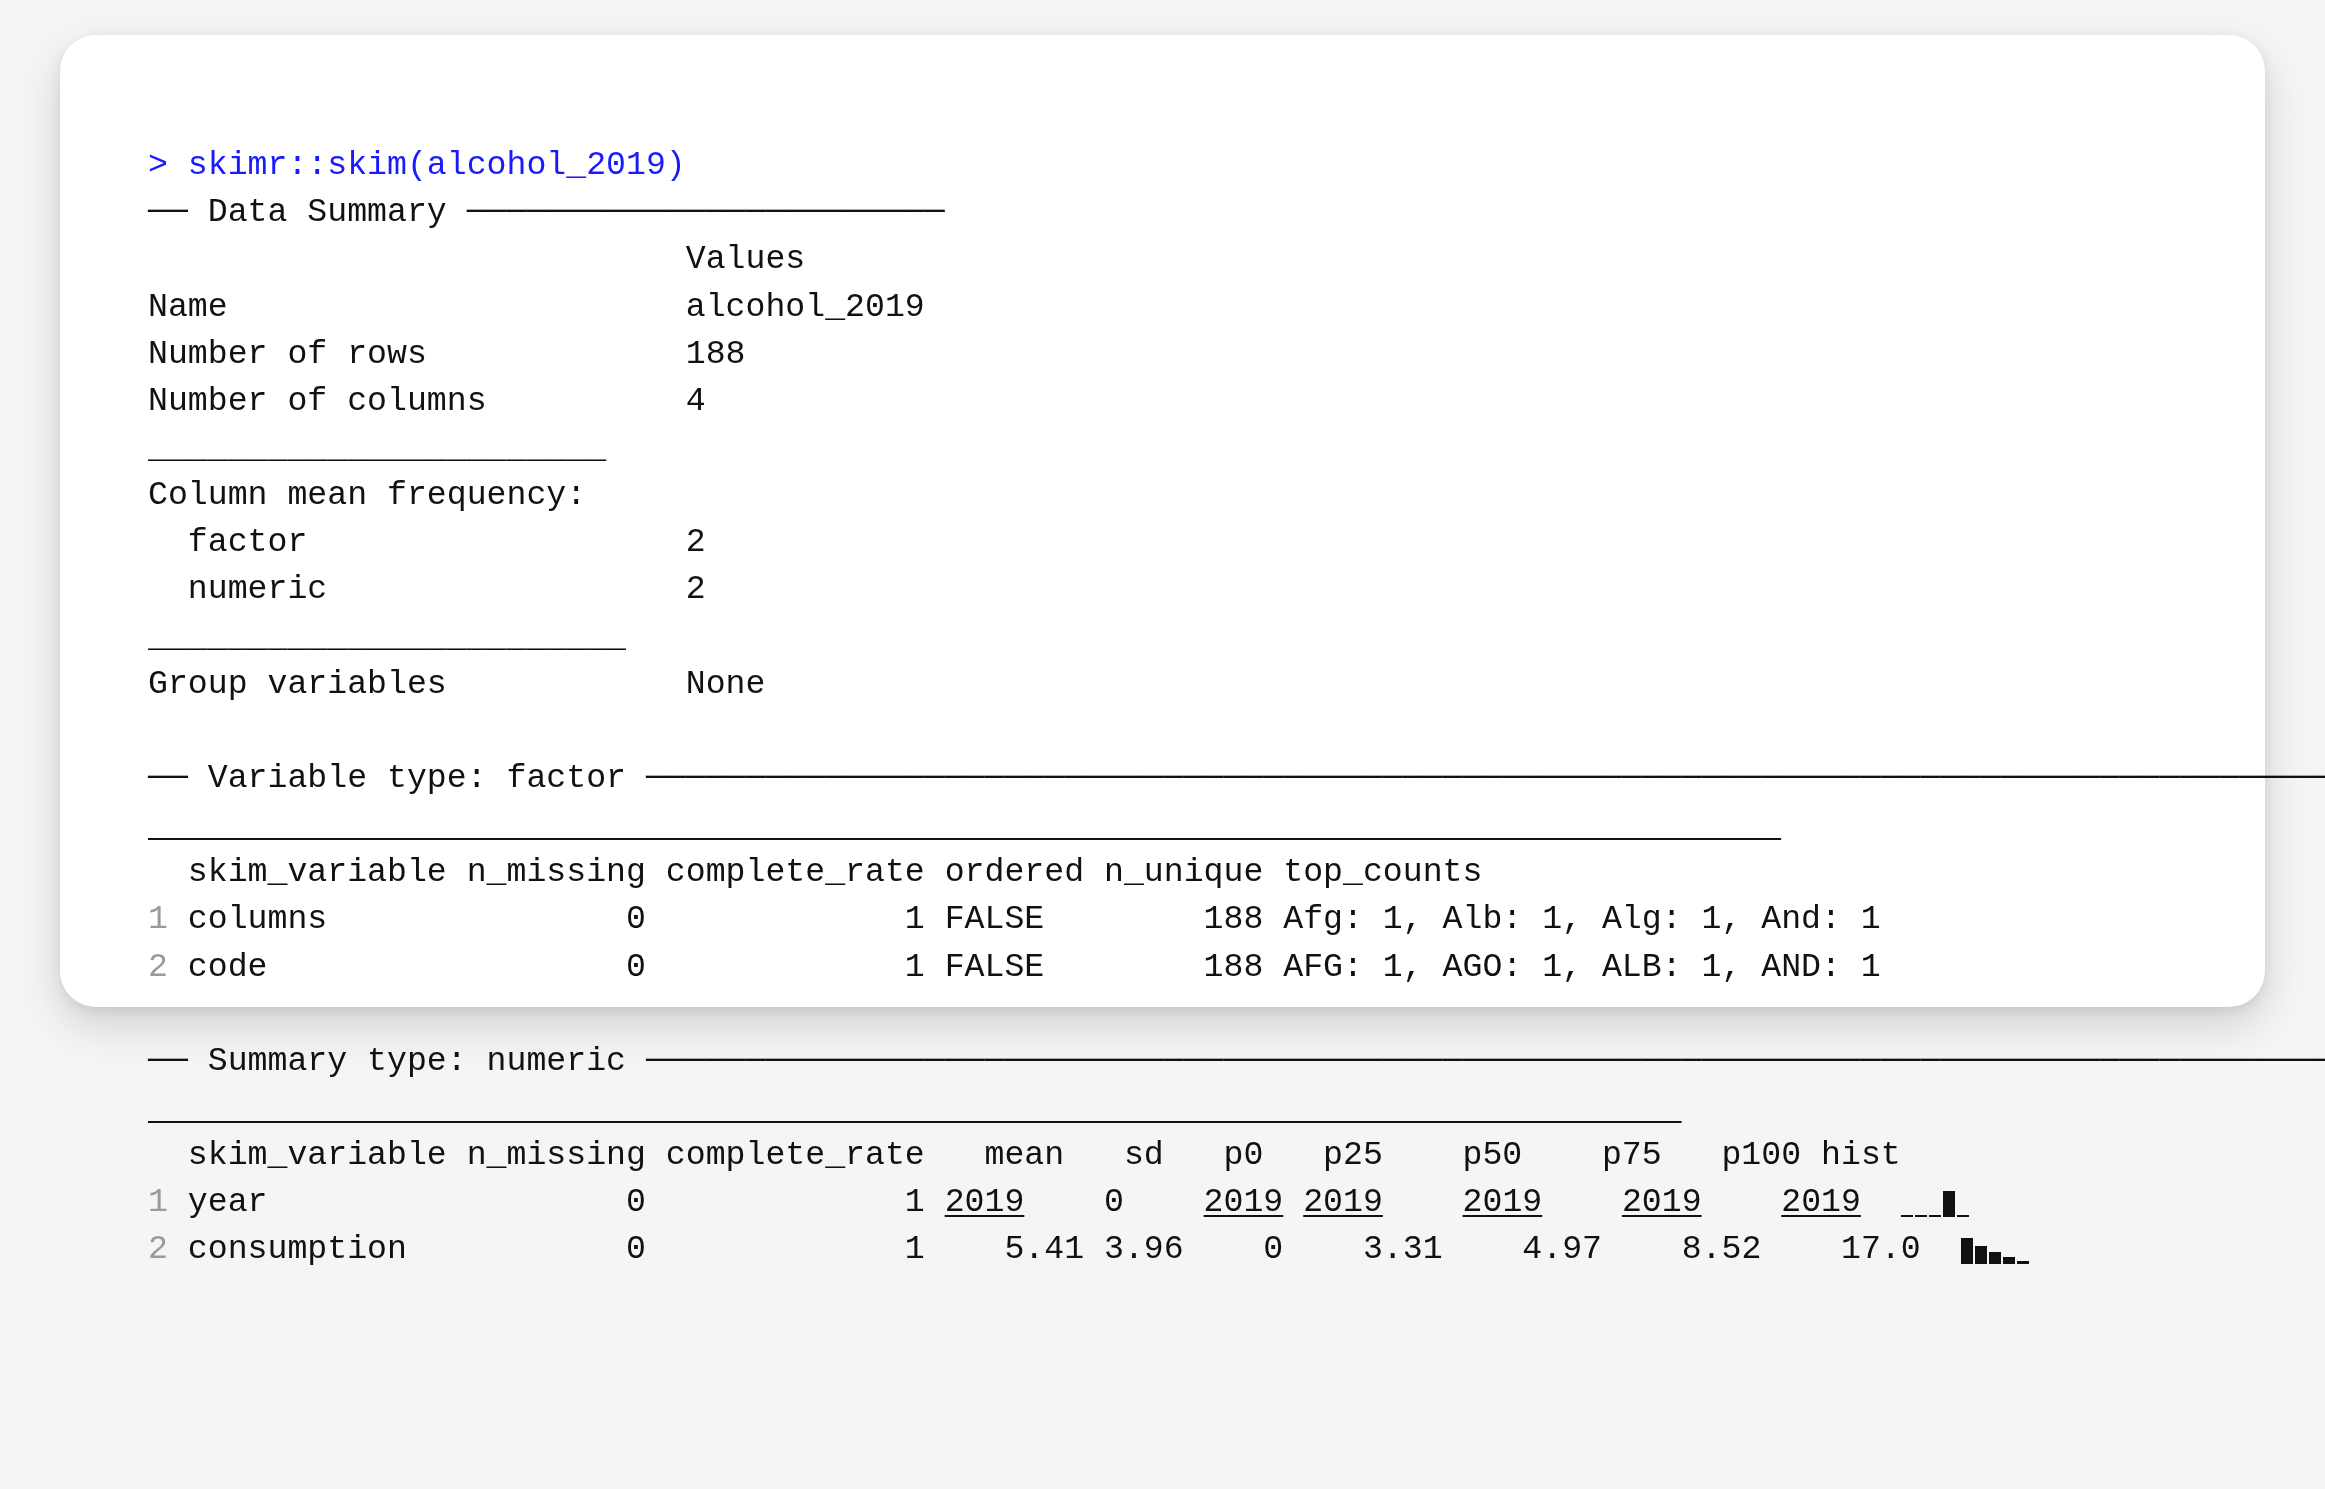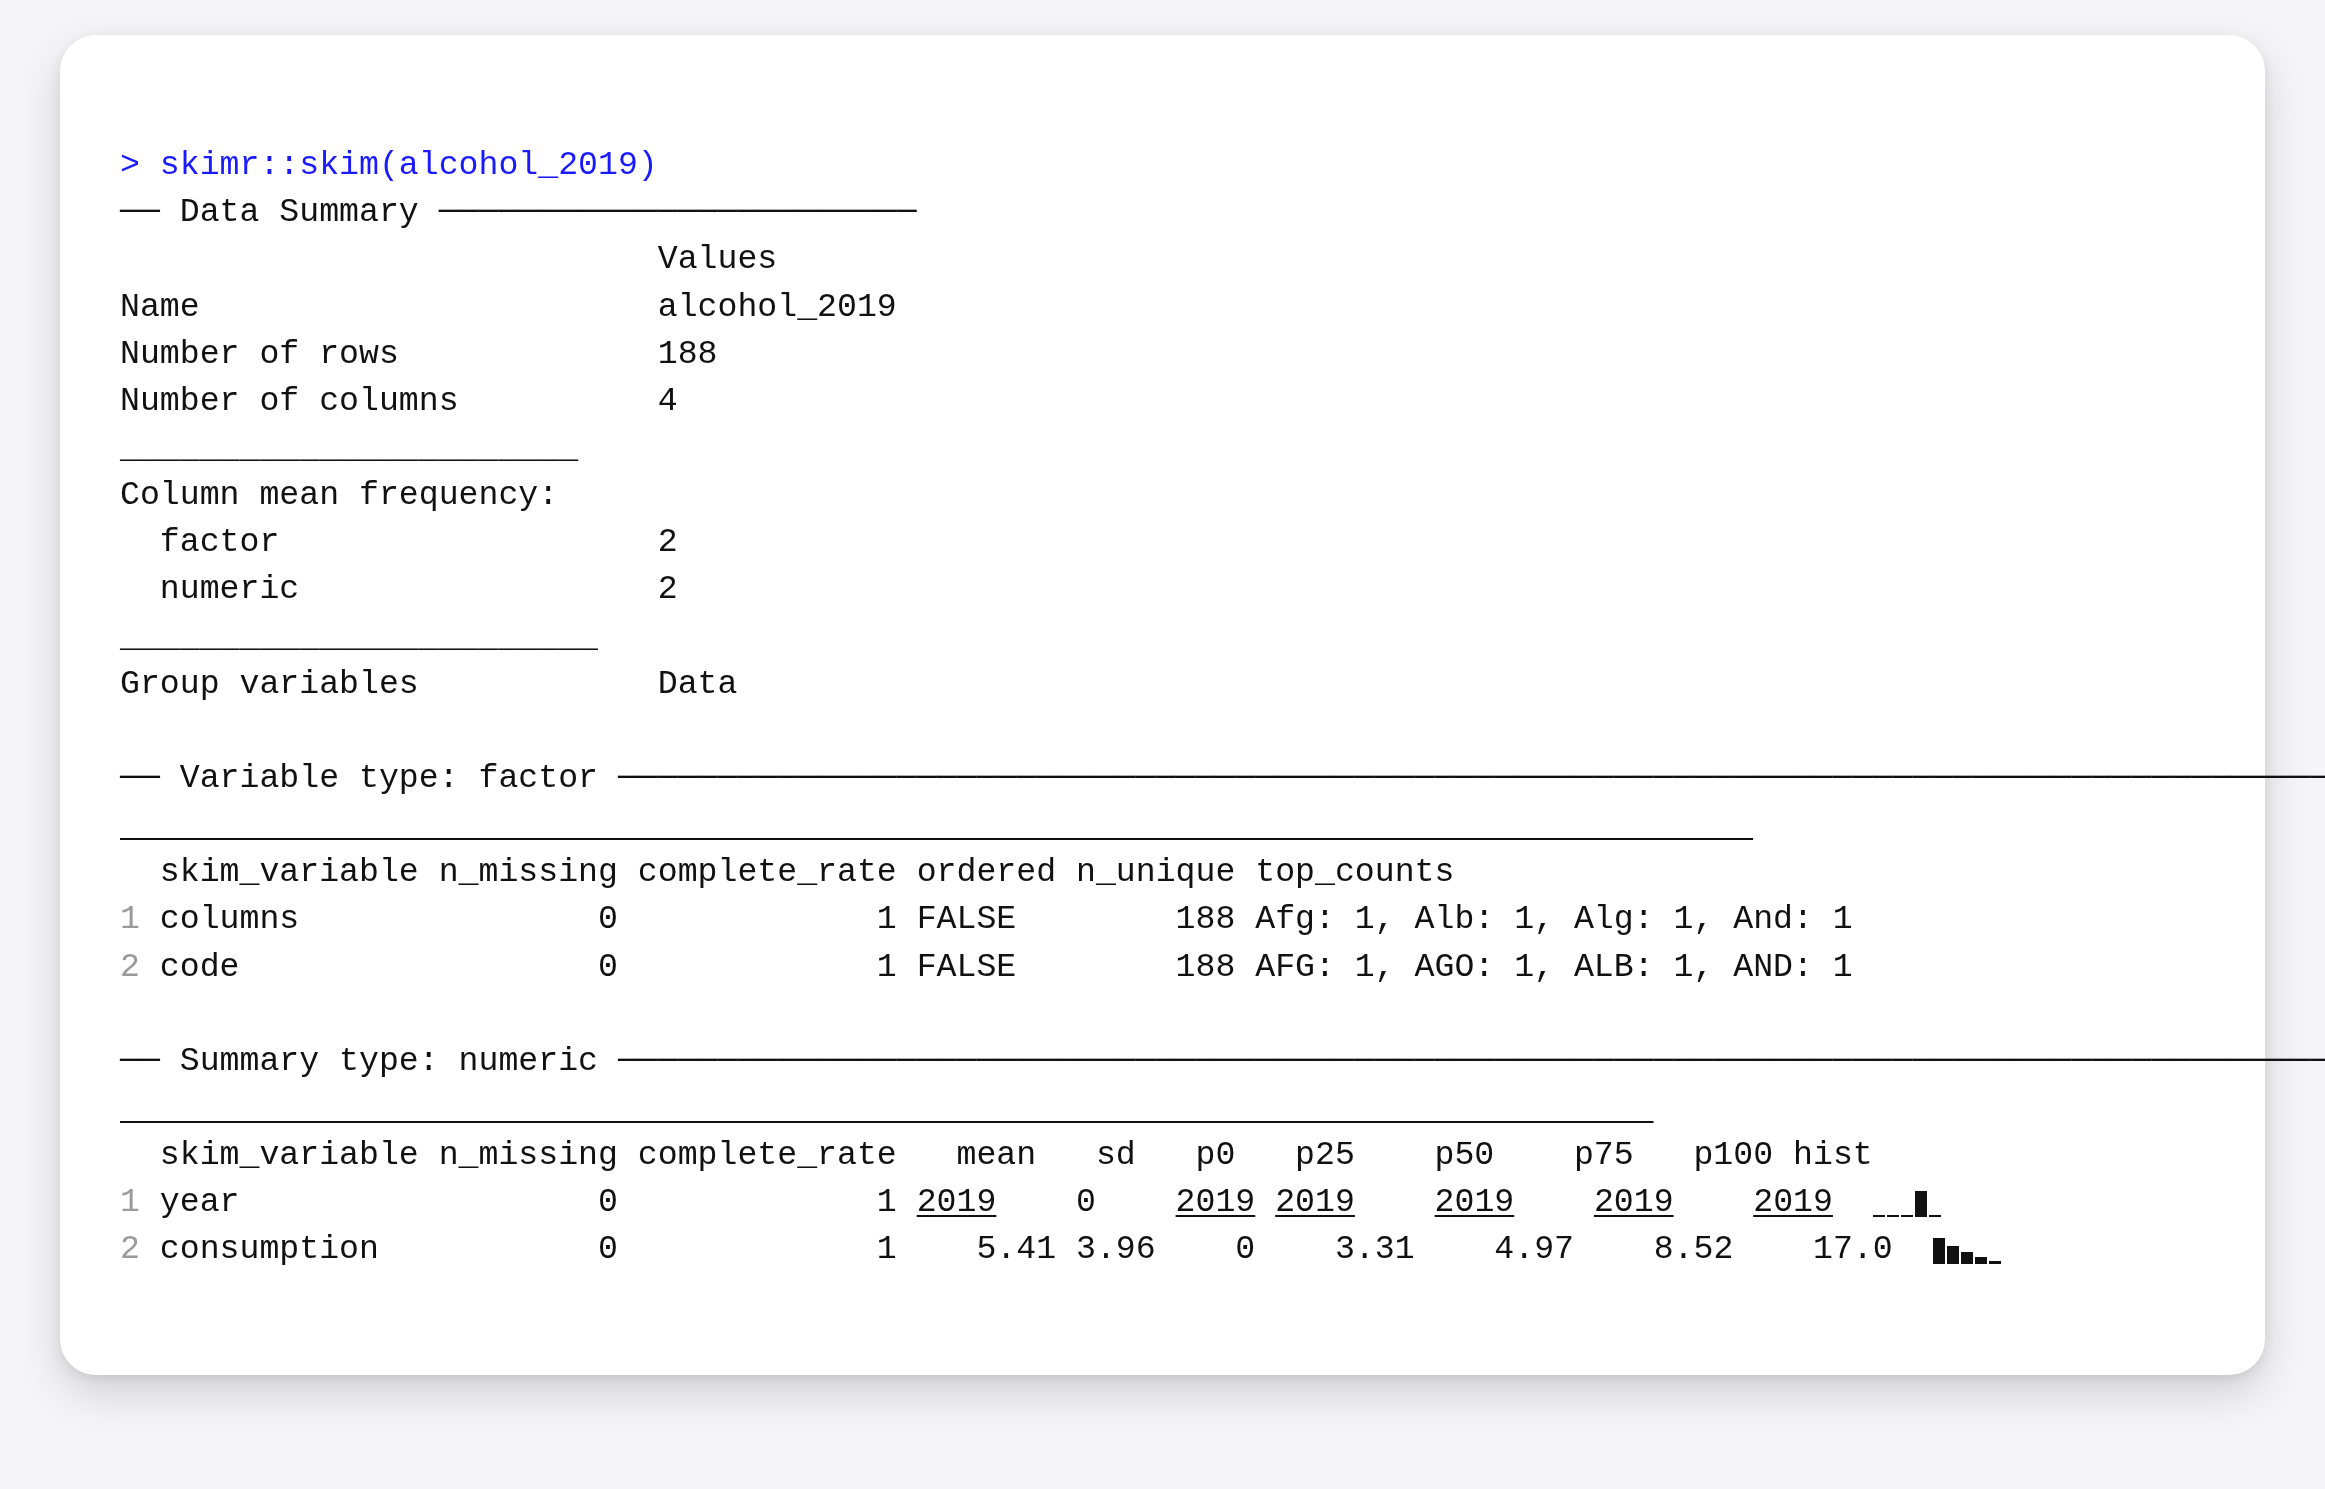--- a/index.html
+++ b/index.html
@@ -12,26 +12,26 @@
     width: 2325px;
     height: 1489px;
     position: relative;
     background: #f5f5f7;
   }
   .card {
     position: absolute;
     left: 60px;
     top: 35px;
     width: 2205px;
-    height: 1340px;
+    height: 972px;
     background: #ffffff;
     border-radius: 36px;
     box-shadow: 0 18px 45px rgba(0,0,0,0.15), 0 4px 12px rgba(0,0,0,0.08);
     box-sizing: border-box;
-    padding: 60px 60px 60px 60px;
+    padding: 60px 60px 60px 88px;
     color: #111;
   }
   .console {
     font-size: 33.2px;
     line-height: 1.42;
     white-space: pre;
     font-variant-ligatures: none;
   }
   .prompt {
     color: #1a1aff;
@@ -56,21 +56,21 @@
 ── <span>Data Summary</span> ────────────────────────
                            <span>Values</span>      
 <span>Name</span>                       <span>alcohol_2019</span>
 <span>Number of rows</span>             <span>188</span>         
 <span>Number of columns</span>          <span>4</span>           
 _______________________                
 <span>Column mean frequency:</span>             
   <span>factor</span>                   <span>2</span>           
   <span>numeric</span>                  <span>2</span>           
 ________________________               
-<span>Group variables</span>            <span>Data</span>        
+<span>Group variables</span>            <span>None</span>        
 <span> </span>
 ── <span>Variable type: factor</span> ───────────────────────────────────────────────────────────────────────────────────────────────────
 <span class="u">                                                                                  </span>
   <span>skim_variable</span> <span>n_missing</span> <span>complete_rate</span> <span>ordered</span> <span>n_unique</span> <span>top_counts</span>                    
 <span class="num">1</span> <span>columns</span>               <span>0</span>             <span>1</span> <span>FALSE</span>        <span>188</span> <span>Afg: 1, Alb: 1, Alg: 1, And: 1</span>
 <span class="num">2</span> <span>code</span>                  <span>0</span>             <span>1</span> <span>FALSE</span>        <span>188</span> <span>AFG: 1, AGO: 1, ALB: 1, AND: 1</span>
 <span> </span>
 ── <span>Summary type: numeric</span> ──────────────────────────────────────────────────────────────────────────────────────────────────
 <span class="u">                                                                             </span>
   <span>skim_variable</span> <span>n_missing</span> <span>complete_rate</span>   <span>mean</span>   <span>sd</span>   <span>p0</span>   <span>p25</span>    <span>p50</span>    <span>p75</span>   <span>p100</span> <span>hist</span> 

